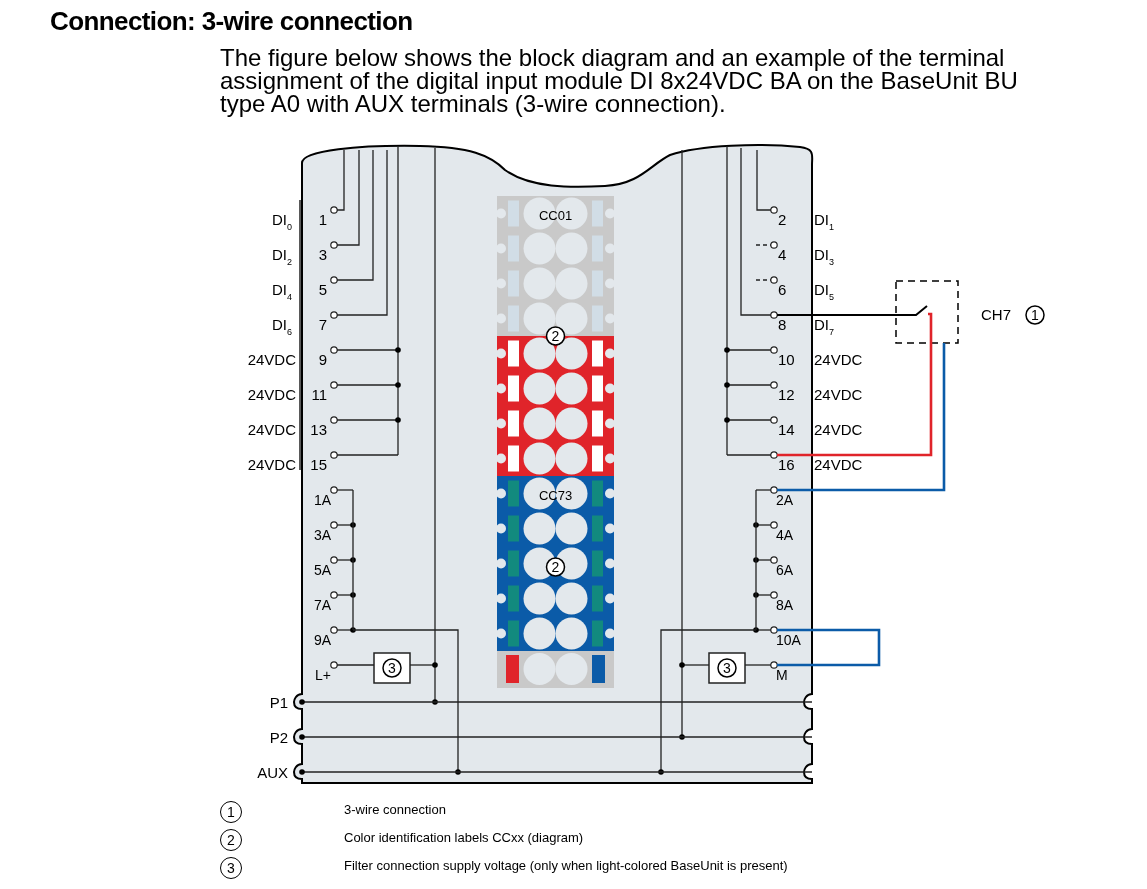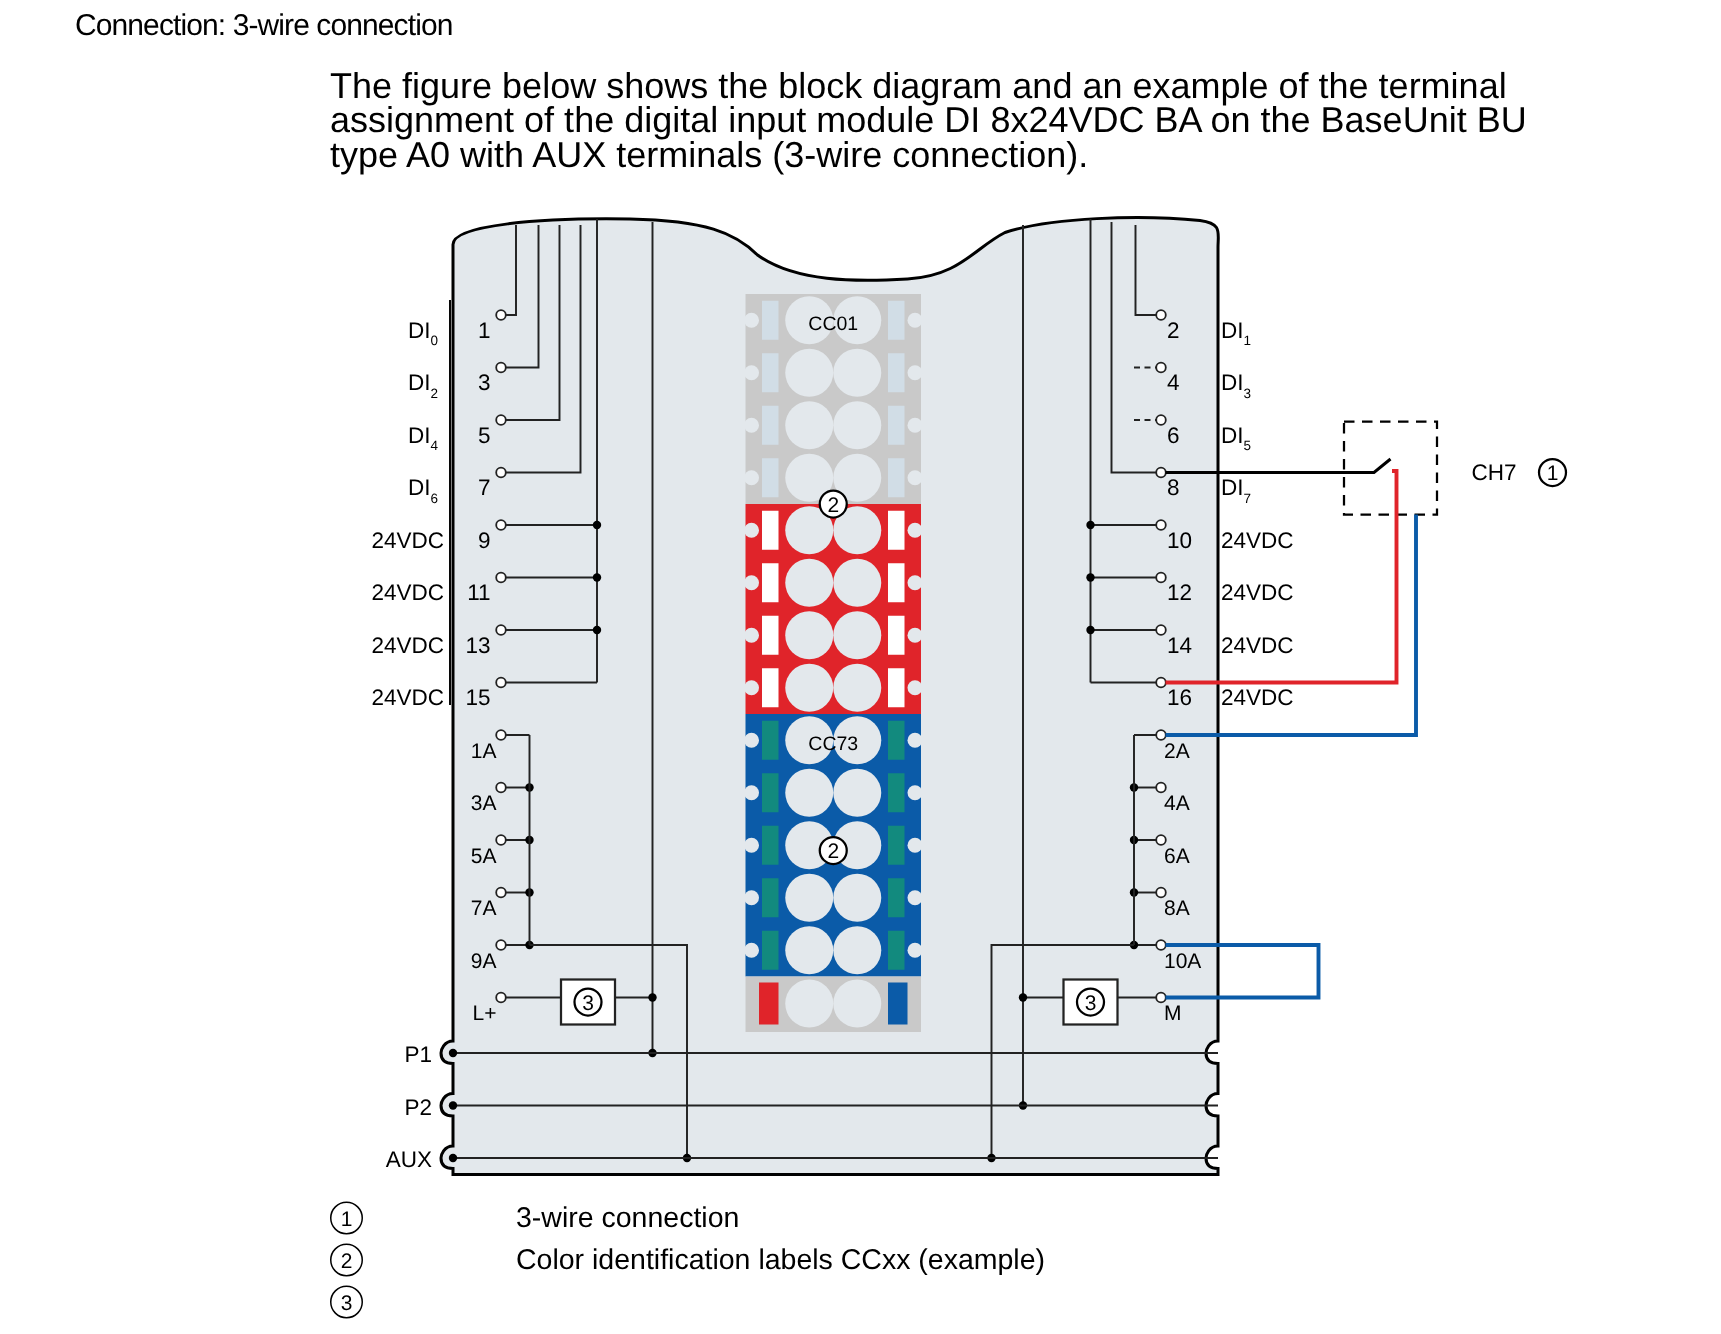--- a/index.html
+++ b/index.html
@@ -1,24 +1,24 @@
 <!DOCTYPE html>
 <html><head>
 <meta charset="utf-8">
 <style>
   html,body{margin:0;padding:0;background:#ffffff;}
   body{width:1147px;height:889px;position:relative;overflow:hidden;font-family:"Liberation Sans",sans-serif;color:#000;}
-  .heading{position:absolute;left:50px;top:6px;font-size:20px;font-weight:normal;letter-spacing:-0.6px;margin:0;}
+  .heading{position:absolute;left:50px;top:6px;font-size:26px;font-weight:bold;letter-spacing:-0.6px;margin:0;}
   .intro{position:absolute;left:220px;top:46px;width:830px;font-size:24px;line-height:23px;margin:0;}
   svg#diagram{position:absolute;left:0;top:0;}
   svg text{font-family:"Liberation Sans",sans-serif;}
   .legend{position:absolute;left:220px;top:801px;width:900px;}
   .legend-row{position:absolute;left:0;height:28px;width:900px;}
   .legend-num{position:absolute;left:0;top:0;width:20px;height:20px;border:1.5px solid #000;border-radius:50%;font-size:14px;line-height:20px;text-align:center;}
-  .legend-text{position:absolute;left:124px;top:1px;font-size:19px;}
+  .legend-text{position:absolute;left:124px;top:1px;font-size:13px;}
 </style>
 </head>
 <body>
 
 <h1 class="heading">Connection: 3-wire connection</h1>
 <p class="intro">The figure below shows the block diagram and an example of the terminal assignment of the digital input module DI 8x24VDC BA on the BaseUnit BU type A0 with AUX terminals (3-wire connection).</p>
 
 <svg id="diagram" width="1147" height="800" viewBox="0 0 1147 800" xmlns="http://www.w3.org/2000/svg">
 
   <path d="M302,163 C302,150 360,145 420,146 C470,147 490,155 505,170 C530,188 570,188 605,186 C640,184 650,165 670,155 C700,145 760,143 800,147 C815,149 812,155 812,165
@@ -282,18 +282,19 @@
     </g>
 </svg>
 
 <div class="legend">
   <div class="legend-row" style="top:0px">
     <span class="legend-num">1</span>
     <span class="legend-text">3-wire connection</span>
   </div>
   <div class="legend-row" style="top:28px">
     <span class="legend-num">2</span>
-    <span class="legend-text">Color identification labels CCxx (example)</span>
+    <span class="legend-text">Color identification labels CCxx (diagram)</span>
   </div>
   <div class="legend-row" style="top:56px">
     <span class="legend-num">3</span>
+    <span class="legend-text">Filter connection supply voltage (only when light-colored BaseUnit is present)</span>
   </div>
 </div>
 
 </body></html>

